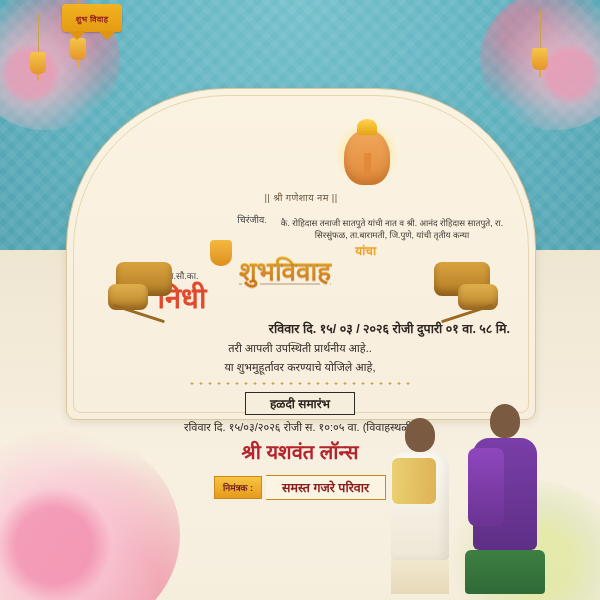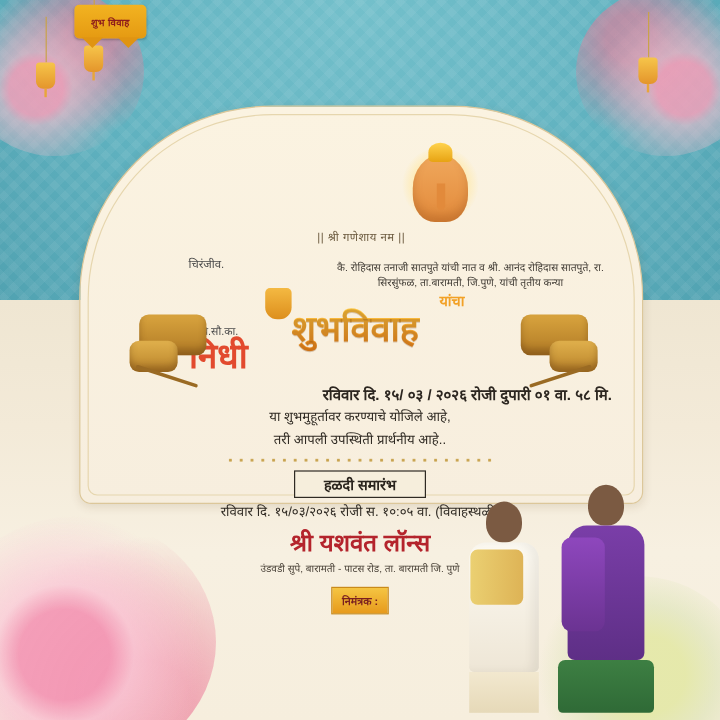--- a/index.html
+++ b/index.html
@@ -91,40 +91,41 @@
     box-shadow:inset 0 -6px 8px rgba(140,70,20,.3);}
   .ganesha .crown{position:absolute;left:13px;top:-10px;width:20px;height:16px;
     background:linear-gradient(#ffd34d,#e7a313);border-radius:50% 50% 20% 20%;}
   .ganesha .trunk{position:absolute;left:20px;top:24px;width:7px;height:22px;background:#e28a3b;border-radius:0 0 8px 8px;}
 
   .mantra{
     position:absolute;top:102px;left:0;width:468px;text-align:center;
     font-size:9.5px;color:#6b5a3e;letter-spacing:.4px;
   }
   
-  .nameblock{position:absolute;left:20px;top:124px;width:170px;text-align:center;}
+  .nameblock{position:absolute;left:30px;top:124px;width:170px;text-align:right;}
   .pretitle{font-size:9.5px;color:#4a4a4a;margin-bottom:2px;}
   .bigname{font-size:29px;line-height:1.05;color:#e24a2e;font-weight:bold;}
   .bigname.second{color:#e24a2e;}
   .nameblock2{position:absolute;left:30px;top:180px;width:170px;text-align:center;}
   .pretitle2{font-size:9px;color:#4a4a4a;margin-bottom:1px;}
 
   .paras{position:absolute;left:210px;top:128px;width:230px;text-align:center;color:#3f3a33;}
   .para{font-size:8.6px;line-height:1.45;margin-bottom:10px;}
 
   
-  .banner{position:absolute;left:211px;top:252px;width:170px;text-align:center;}
+  .banner{position:absolute;left:200px;top:252px;width:170px;text-align:center;}
   .banner .kalash{position:absolute;left:10px;top:-12px;width:22px;height:26px;
     background:linear-gradient(#f4b942,#dd8f1d);border-radius:4px 4px 10px 10px;}
   .banner .word{
-    font-size:30px;font-weight:bold;
+    font-size:26px;font-weight:bold;
     background:linear-gradient(#ffd24a,#e8821d);
     -webkit-background-clip:text;background-clip:text;color:transparent;
     text-shadow:0 1px 0 rgba(120,60,0,.25);
     letter-spacing:0px;
+    text-decoration:underline;
   }
   .banner .small{position:absolute;right:-6px;top:-10px;font-size:12px;color:#f2a127;font-weight:bold;}
 
   
   .dhol{position:absolute;width:92px;height:70px;}
   .dhol .drum{position:absolute;width:56px;height:34px;border-radius:8px;
     background:linear-gradient(#d9a43e,#b07a25);box-shadow:inset 0 -5px 6px rgba(80,40,10,.35);}
   .dhol .drum.small{width:40px;height:26px;background:linear-gradient(#e0b04c,#b9832a);}
   .dhol .stick{position:absolute;width:54px;height:3px;background:#9a6a23;border-radius:2px;transform:rotate(18deg);}
   .dhol.left{left:108px;top:262px;}
@@ -243,29 +244,29 @@
   </div>
 
   <div class="banner">
     <div class="kalash"></div>
     <div class="small">यांचा</div>
     <div class="word">शुभविवाह</div>
   </div>
 
   <div class="details">
     <div class="dline big">रविवार दि. १५/ ०३ / २०२६ रोजी दुपारी ०१ वा. ५८ मि.</div>
+    <div class="dline">तरी आपली उपस्थिती प्रार्थनीय आहे..</div>
     <div class="dline">या शुभमुहूर्तावर करण्याचे योजिले आहे,</div>
-    <div class="dline">तरी आपली उपस्थिती प्रार्थनीय आहे..</div>
     <div class="dots"></div>
     <div class="tag">हळदी समारंभ</div>
     <div class="dline">रविवार दि. १५/०३/२०२६ रोजी स. १०:०५ वा. (विवाहस्थळी)</div>
     <div class="venue">श्री यशवंत लॉन्स</div>
-    <div class="venue-addr">उंडवडी सुपे, बारामती - पाटस रोड, ता. बारामती जि. पुणे</div>
     <div class="invite-row">
       <div class="invite-label">निमंत्रक :</div>
+      <div class="invite-name">समस्त गजरे परिवार</div>
     </div>
   </div>
 
   <div class="couple">
     <div class="person groom">
       <div class="head"></div>
       <div class="body"></div>
       <div class="scarf"></div>
       <div class="dhoti"></div>
     </div>

